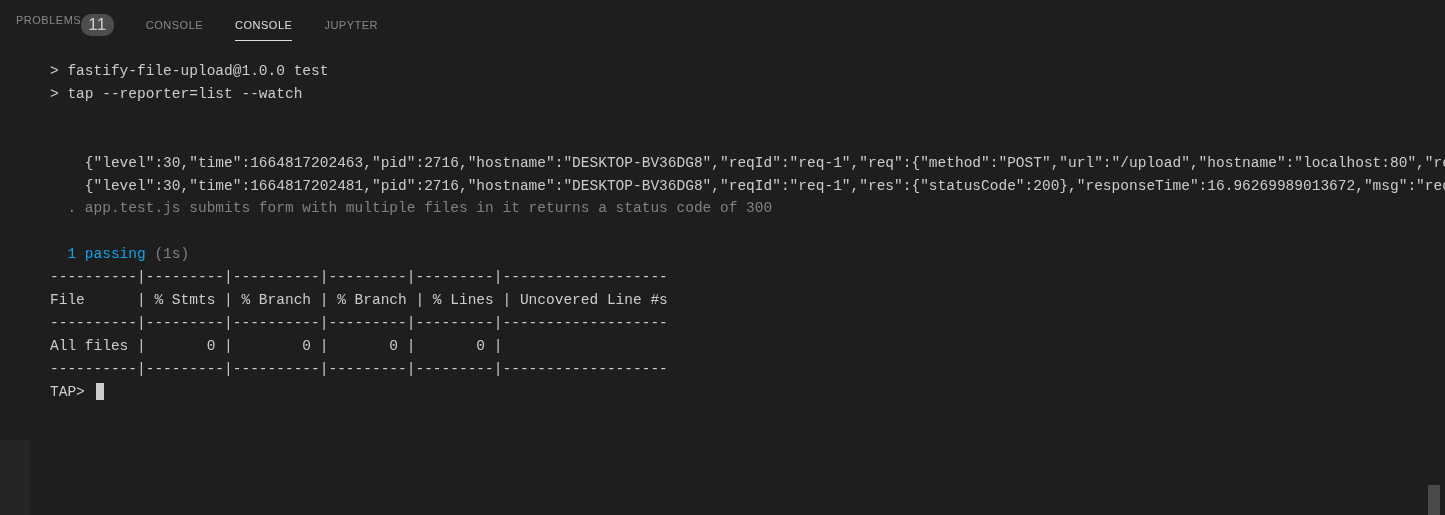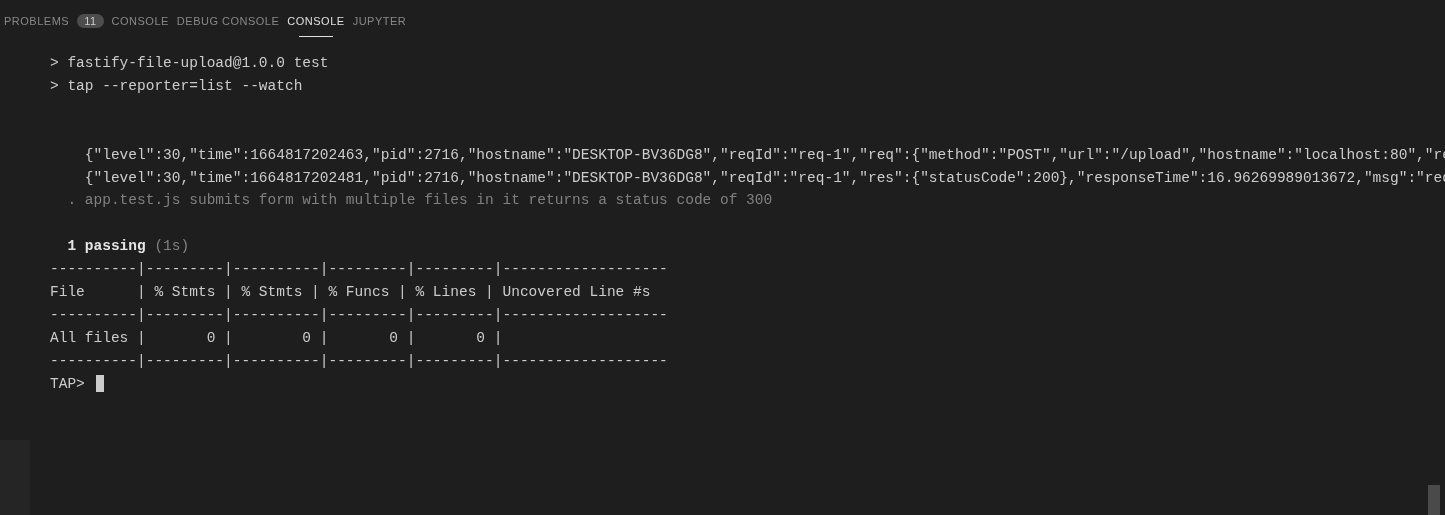--- a/index.html
+++ b/index.html
@@ -17,63 +17,60 @@
       overflow: hidden;
     }
     .panel-tabs {
       display: flex;
       align-items: center;
       padding: 8px 0 4px 0;
       background: #1e1e1e;
       gap: 0;
     }
     .tab {
-      padding: 6px 4px;
+      padding: 6px 16px;
       color: #888888;
       cursor: pointer;
       font-size: 11px;
       letter-spacing: 0.5px;
       display: flex;
-      align-items: center;
-      gap: 8px;
       position: relative;
     }
     .tab.active {
       color: #e0e0e0;
     }
     .tab.active::after {
       content: '';
       position: absolute;
       bottom: -4px;
       left: 16px;
       right: 16px;
       height: 1px;
       background: #e0e0e0;
     }
     .badge {
       background: #4d4d4d;
       color: #cccccc;
       border-radius: 10px;
       padding: 1px 7px;
-      font-size: 11px;
+      font-size: 17px;
     }
     .terminal-content {
       font-family: 'Consolas', 'Courier New', monospace;
       font-size: 14.5px;
       line-height: 1.58;
       padding: 14px 0 0 50px;
       white-space: pre;
       color: #cccccc;
     }
     .dim {
       color: #808080;
     }
     .green {
-      color: #e5e5e5;
-      font-weight: bold;
+      color: #0ea5e9;
     }
     .cursor {
       display: inline-block;
       width: 8px;
       height: 17px;
       background: #cccccc;
       vertical-align: middle;
       margin-left: 2px;
     }
     .scrollbar {
@@ -97,41 +94,38 @@
 <body>
 
 <div class="panel-tabs">
   <div class="tab">
     <span>PROBLEMS</span>
     <span class="badge">11</span>
   </div>
   <div class="tab">
     <span>CONSOLE</span>
   </div>
-  <div class="tab">
-    <span>DEBUG CONSOLE</span>
-  </div>
   <div class="tab active">
     <span>CONSOLE</span>
   </div>
   <div class="tab">
     <span>JUPYTER</span>
   </div>
 </div>
 
 <div class="terminal-content"><span>&gt; fastify-file-upload@1.0.0 test</span>
 <span>&gt; tap --reporter=list --watch</span>
 
 
 <span>    {"level":30,"time":1664817202463,"pid":2716,"hostname":"DESKTOP-BV36DG8","reqId":"req-1","req":{"method":"POST","url":"/upload","hostname":"localhost:80","remoteAddress":"127.0.0.1"},"msg":"incoming request"}</span>
 <span>    {"level":30,"time":1664817202481,"pid":2716,"hostname":"DESKTOP-BV36DG8","reqId":"req-1","res":{"statusCode":200},"responseTime":16.96269989013672,"msg":"request completed"}</span>
 <span class="dim">  . app.test.js submits form with multiple files in it returns a status code of 300</span>
 
 <span class="green">  1 passing</span><span class="dim"> (1s)</span>
 <span>----------|---------|----------|---------|---------|-------------------</span>
-<span>File      | % Stmts | % Stmts | % Funcs | % Lines | Uncovered Line #s </span>
+<span>File      | % Stmts | % Branch | % Branch | % Lines | Uncovered Line #s </span>
 <span>----------|---------|----------|---------|---------|-------------------</span>
 <span>All files |       0 |        0 |       0 |       0 |                   </span>
 <span>----------|---------|----------|---------|---------|-------------------</span>
 <span>TAP&gt; </span><span class="cursor"></span></div>
 
 <div class="scrollbar"></div>
 <div class="left-edge"></div>
 
 </body></html>

